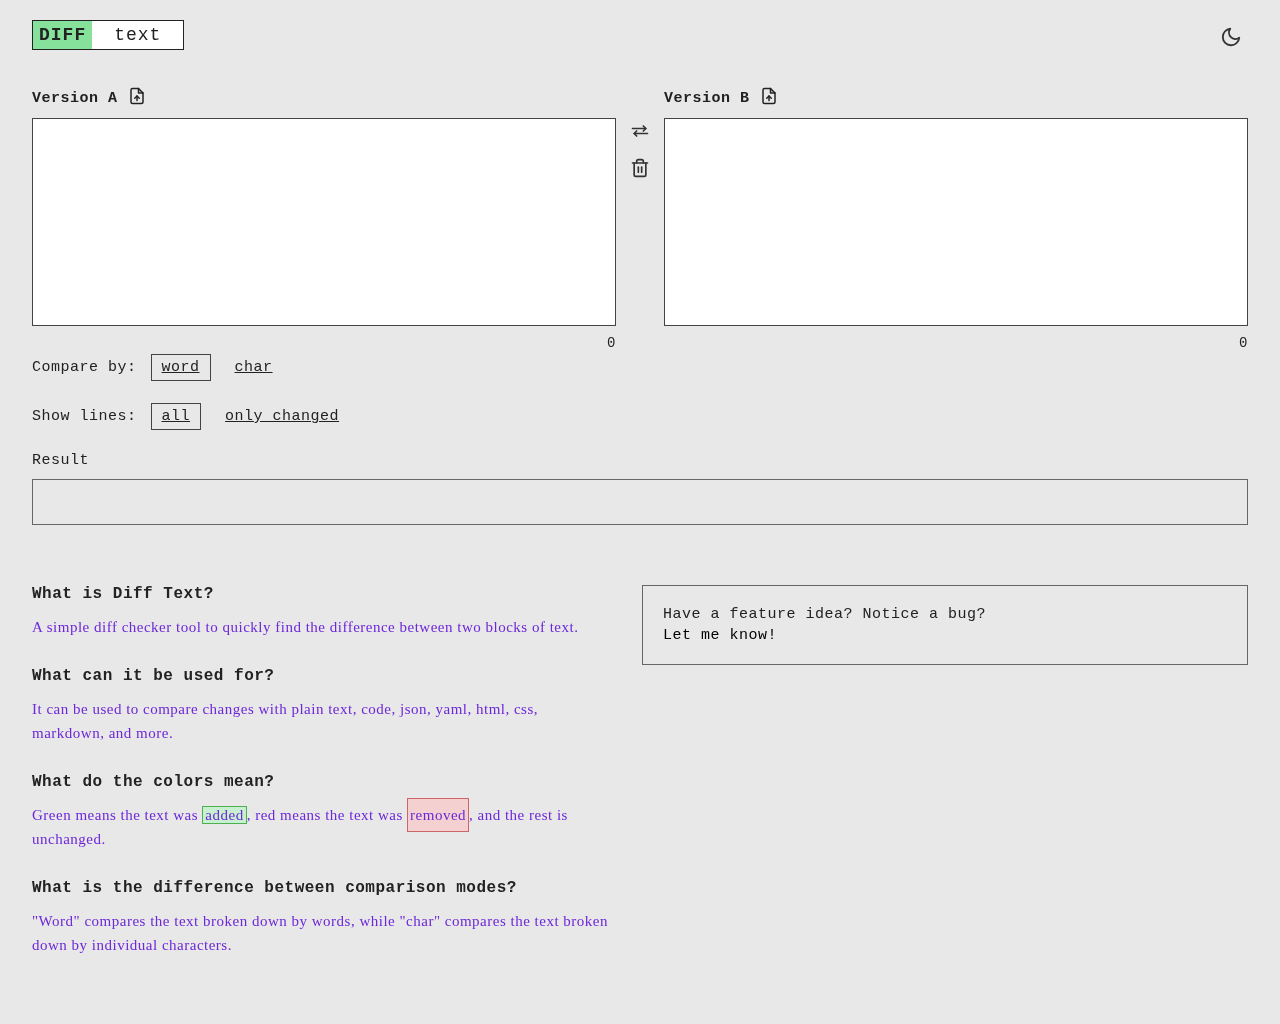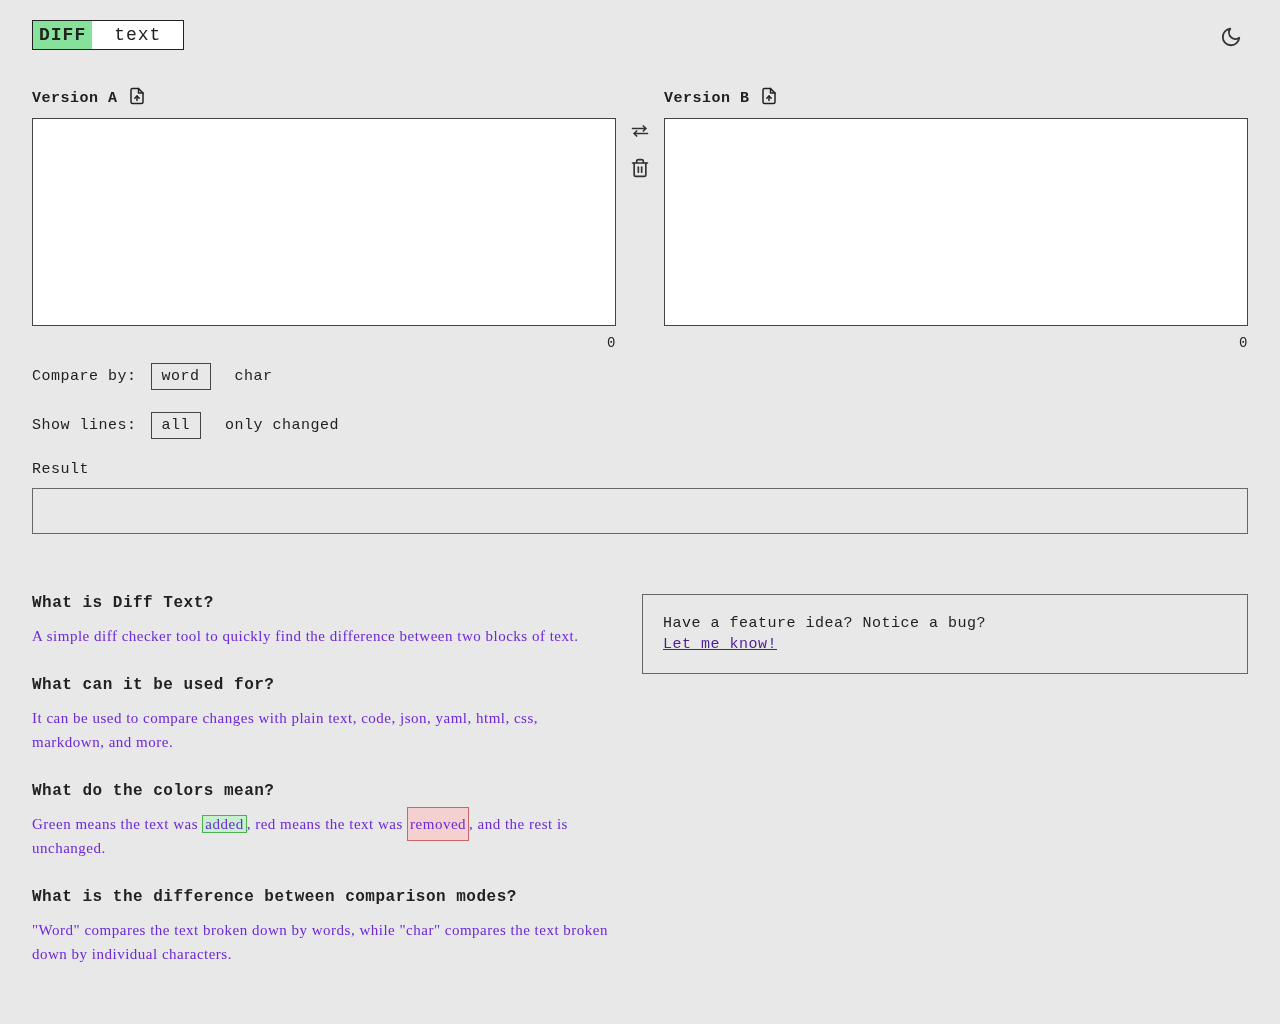--- a/index.html
+++ b/index.html
@@ -81,32 +81,33 @@
   text-align: right;
   font-size: 14px;
   margin-top: 4px;
   letter-spacing: 0.5px;
 }
 .icon-btn {
   cursor: pointer;
   color: #333;
 }
 .controls {
-  margin-top: 12px;
+  margin-top: 3px;
 }
 .control-row {
   display: flex;
   align-items: center;
   gap: 14px;
   margin-bottom: 22px;
   letter-spacing: 0.5px;
 }
 .opt {
   padding: 4px 10px;
   cursor: pointer;
+  text-decoration: underline;
 }
 .opt.selected {
   border: 1.5px solid #444;
 }
 .result-label {
   font-weight: normal;
   letter-spacing: 0.5px;
   margin-bottom: 10px;
 }
 .result-box {
@@ -150,22 +151,21 @@
   border: 1px solid #cc6666;
   padding: 8px 2px;
 }
 .feedback-box {
   border: 1.5px solid #666;
   padding: 20px;
   text-align: left;
   letter-spacing: 0.5px;
 }
 .feedback-link {
-  color: #4c1d95;
-  text-decoration: underline;
+  color: #000000;
   cursor: pointer;
   display: inline-block;
   margin-top: 4px;
 }
 ::-webkit-scrollbar { width: 14px; }
 ::-webkit-scrollbar-track { background: #e8e8e8; }
 ::-webkit-scrollbar-thumb { background: #bbb; }
 </style>
 </head>
 <body>

